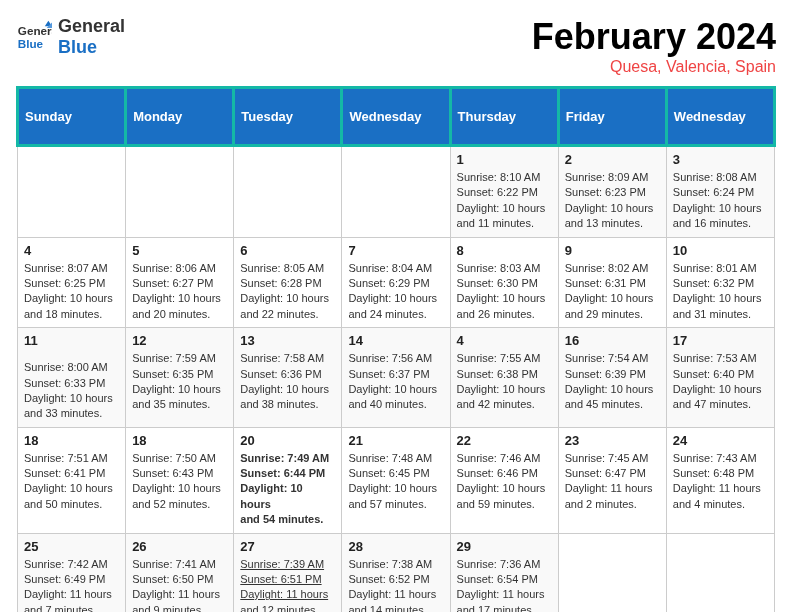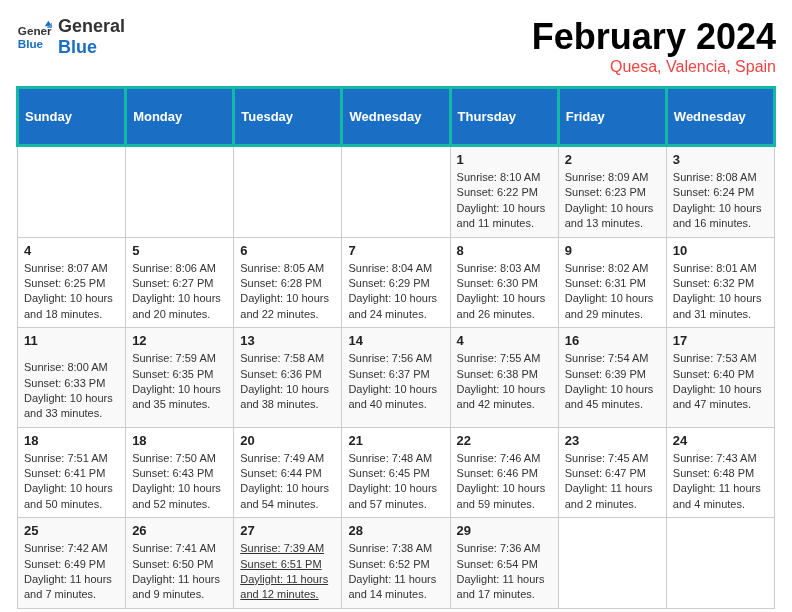--- a/index.html
+++ b/index.html
@@ -253,21 +253,21 @@
         </td>
         <td>
           <span class="day-num">18</span>
           <div class="day-info" style="white-space: pre-line;">Sunrise: 7:50 AM
 Sunset: 6:43 PM
 Daylight: 10 hours
 and 52 minutes.</div>
         </td>
         <td>
           <span class="day-num">20</span>
-          <div class="day-info" style="white-space: pre-line;">Sunrise: 7:49 AM
+          <div class="day-info" style="white-space: pre-line; font-weight: bold;">Sunrise: 7:49 AM
 Sunset: 6:44 PM
 Daylight: 10 hours
 and 54 minutes.</div>
         </td>
         <td>
           <span class="day-num">21</span>
           <div class="day-info" style="white-space: pre-line;">Sunrise: 7:48 AM
 Sunset: 6:45 PM
 Daylight: 10 hours
 and 57 minutes.</div>

